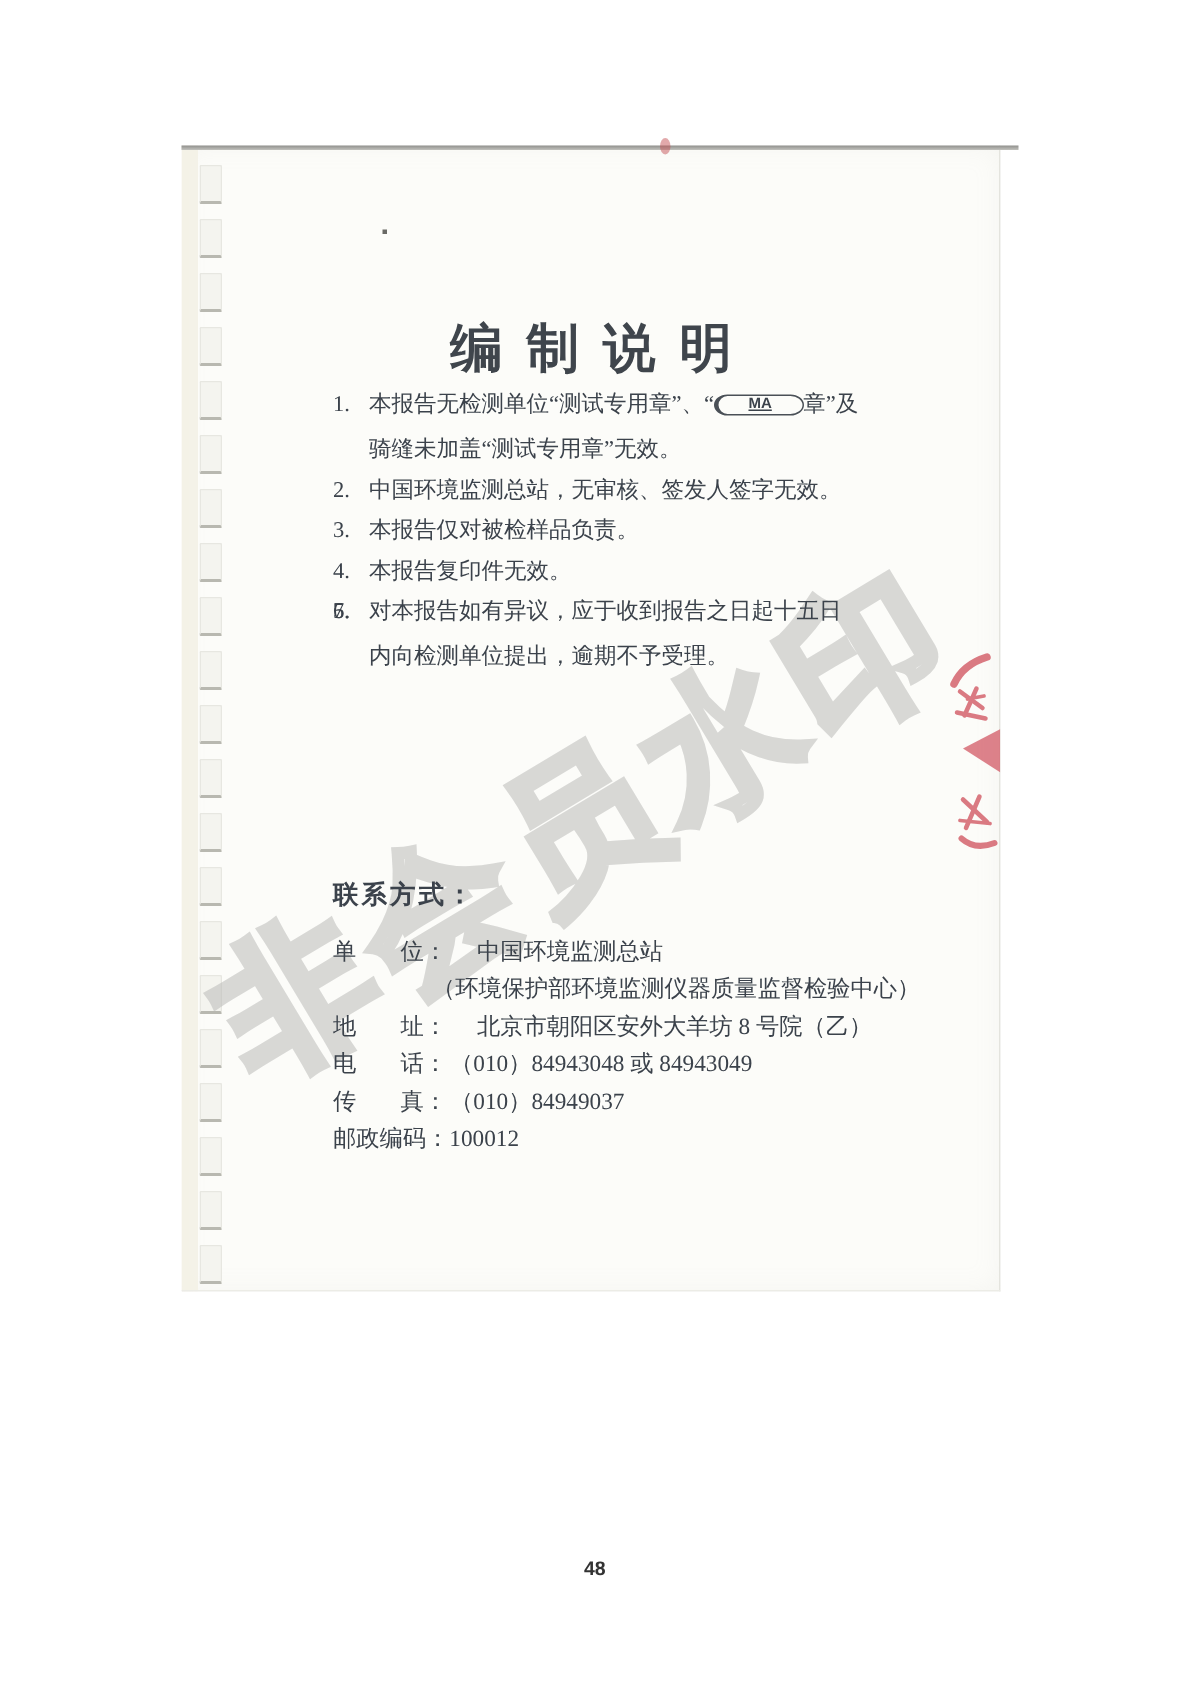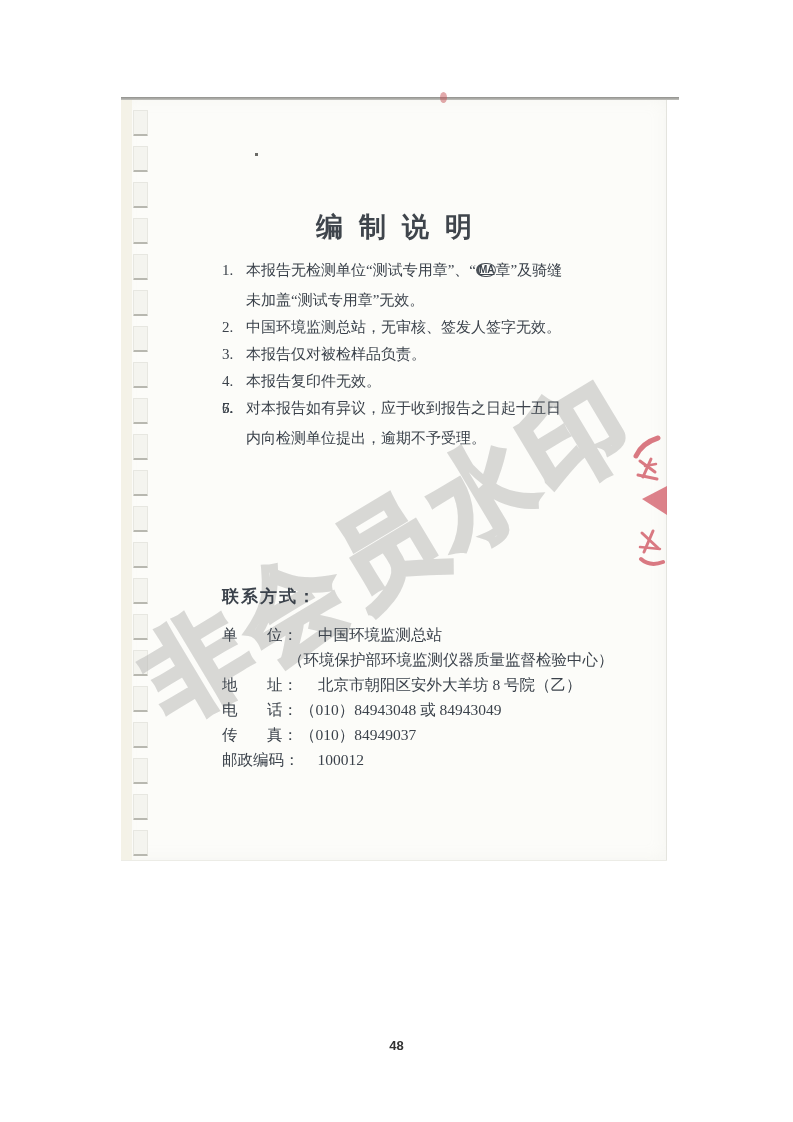--- a/index.html
+++ b/index.html
@@ -30,45 +30,45 @@
     transform:rotate(-31deg);display:flex;align-items:center;justify-content:center;
     pointer-events:none;z-index:1;
   }
   .watermark span{
     font-size:102px;font-weight:bold;letter-spacing:8px;white-space:nowrap;
     color:transparent;-webkit-text-stroke:5px rgba(186,186,184,.55);
   }
   
   .title{
     position:absolute;left:0;top:112px;width:546px;margin:0;text-align:center;
-    font-size:27px;font-weight:bold;color:#3f454c;letter-spacing:16px;text-indent:16px;
+    font-size:35px;font-weight:bold;color:#3f454c;letter-spacing:16px;text-indent:16px;
     z-index:2;
   }
   
   .notes{
     position:absolute;left:101px;top:158px;width:352px;margin:0;padding:0;list-style:none;
     font-size:15px;color:#3b424b;z-index:2;
   }
   .notes li{position:relative;padding-left:24px;line-height:30px;margin-bottom:-3px;}
   .notes .num{position:absolute;left:0;top:0;}
   .cma{
     display:inline-block;border:1.5px solid #4a5057;border-left:3px solid #4a5057;
     border-radius:9px/7px;font-size:10px;font-weight:bold;line-height:12px;height:12px;
-    padding:0 0;transform:translateY(-2px);letter-spacing:0;
+    padding:0 20px;transform:translateY(-2px);letter-spacing:0;
     font-family:"Liberation Sans","DejaVu Sans",sans-serif;
     text-decoration:underline;
   }
   
   .contact{position:absolute;left:101px;top:488px;width:430px;font-size:15.5px;color:#3b424b;z-index:2;}
   .contact-heading{font-size:17px;font-weight:bold;letter-spacing:2px;margin:0 0 14px 0;}
   .crow{display:flex;line-height:25px;white-space:nowrap;}
   .clabel{display:inline-flex;justify-content:space-between;min-width:76px;}
   .row-unit .cvalue,.row-addr .cvalue{margin-left:20px;}
   .row-tel .cvalue,.row-fax .cvalue{margin-left:2px;}
-  .row-postal .cvalue{margin-left:18px;}
+  .row-postal .cvalue{}
   .row-paren{padding-left:66px;}
   
   .stamp{position:absolute;left:507px;top:338px;width:39px;height:132px;overflow:hidden;z-index:3;}
   
   .red-dot{position:absolute;left:440px;top:92px;width:7px;height:11px;border-radius:50%;
     background:rgba(197,84,88,.5);filter:blur(.4px);z-index:6;}
   .speck{position:absolute;left:255px;top:153px;width:3px;height:3px;background:#6a6a66;z-index:4;}
   
   .pagenum{
     position:absolute;left:0;top:1038px;width:100%;text-align:center;

